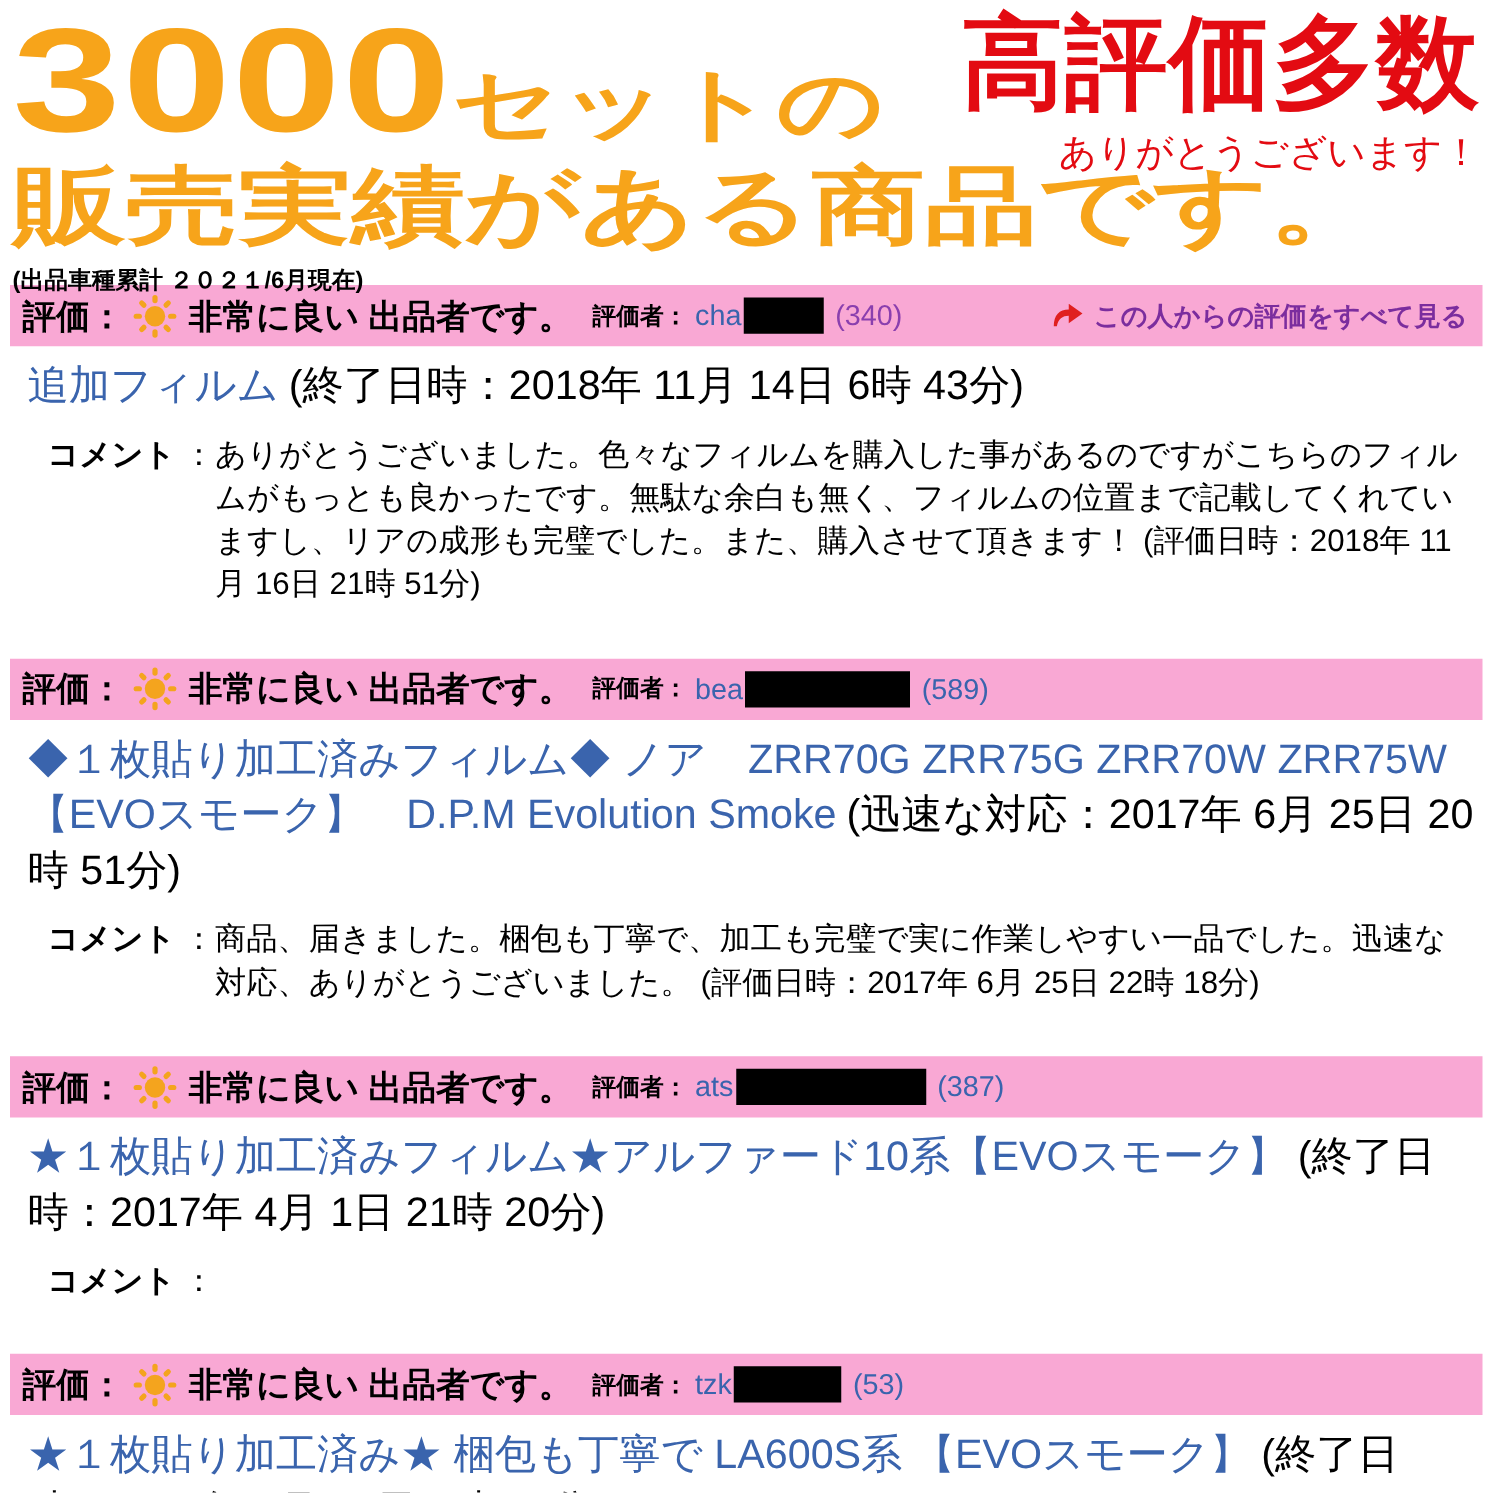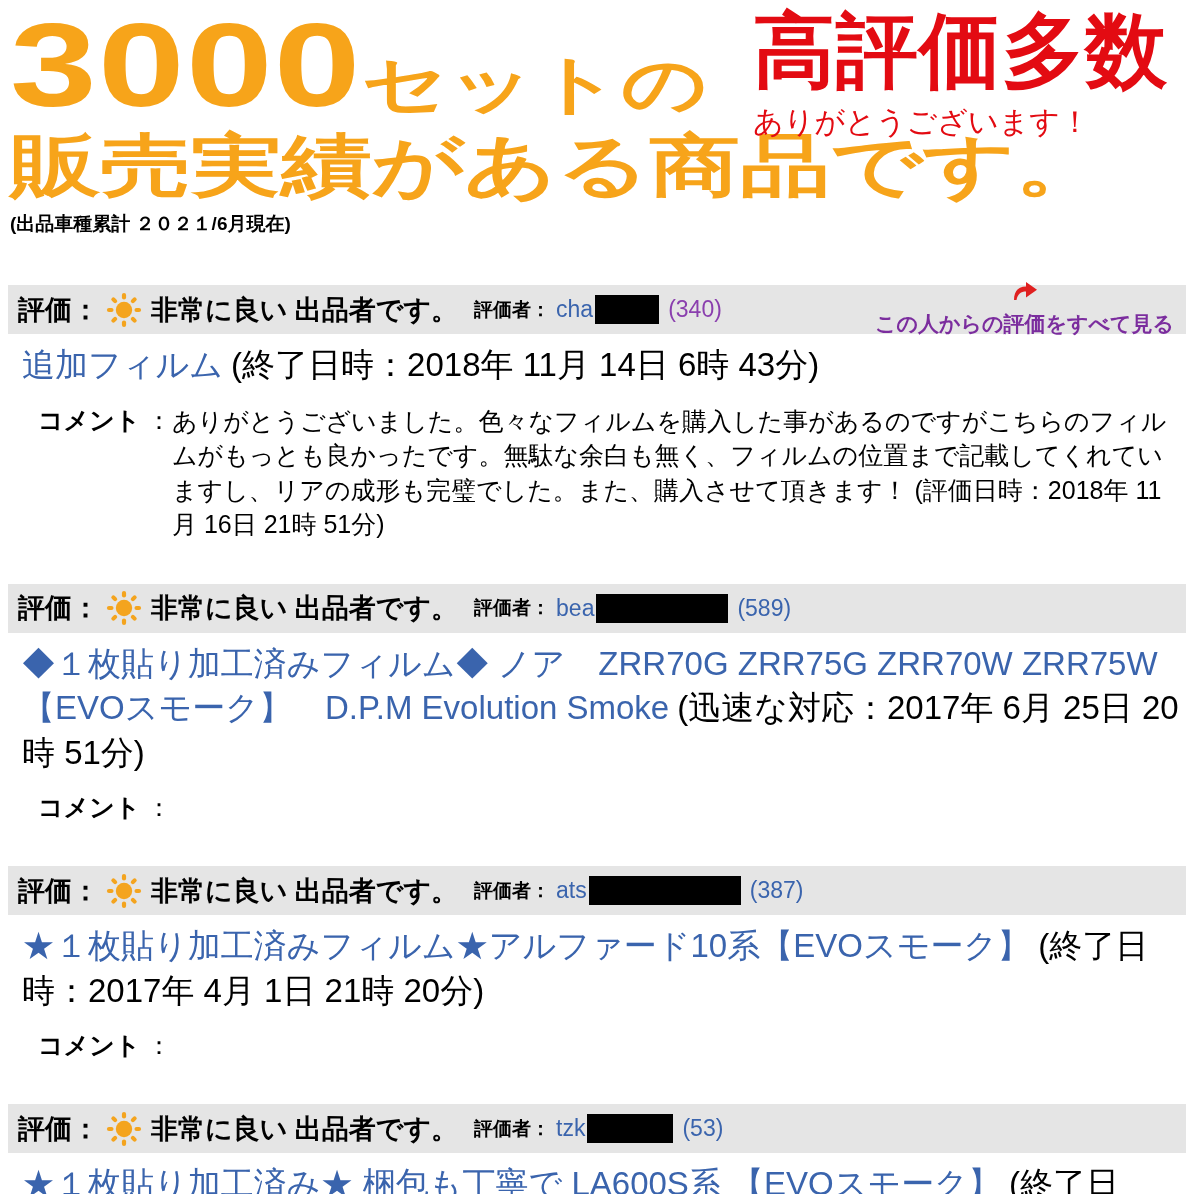--- a/index.html
+++ b/index.html
@@ -6,70 +6,70 @@
   html, body { background: #ffffff; }
   body {
     width: 1194px; height: 1194px;
     overflow: hidden;
     font-family: "Liberation Sans", sans-serif;
     color: #000;
     position: relative;
   }
 
   
-  .banner { position: relative; height: 285px; padding-top: 6px; }
+  .banner { position: relative; height: 228px; padding-top: 6px; }
   .banner-left { padding-left: 10px; }
   .title-line1 {
     display: inline-flex; align-items: baseline;
     transform: scaleX(1.32); transform-origin: left;
     color: #f7a41a; font-weight: 800; white-space: nowrap; line-height: 1;
   }
   .title-number { font-size: 118px; letter-spacing: 1px; }
   .title-unit   { font-size: 64px; }
   .title-line2 {
     margin-top: 6px;
     transform: scaleX(1.33); transform-origin: left;
     color: #f7a41a; font-weight: 800; font-size: 68px;
     white-space: nowrap; line-height: 1.05;
   }
   .title-note {
     margin-top: 10px;
     font-size: 19px; font-weight: 700; color: #000;
   }
   .banner-right {
-    position: absolute; top: 8px; right: 26px; text-align: left;
+    position: absolute; top: 8px; right: 10px; text-align: right;
   }
   .red-big {
     color: #e30b12; font-weight: 800; font-size: 82px;
     line-height: 1.05; white-space: nowrap; letter-spacing: 1px;
   }
   .red-sub {
     color: #e30b12; font-weight: 400; font-size: 30px;
     margin-top: 8px; white-space: nowrap;
   }
 
   
   .review { margin: 0 8px 42px 8px; }
   .rv-header {
-    background: #e5e5e5; height: 49px;
+    background: #f9a8d4; height: 49px;
     display: flex; align-items: center;
     padding: 0 12px 0 10px;
     white-space: nowrap;
   }
   .rv-label, .rv-good { font-size: 27px; font-weight: 700; color: #000; }
   .sun { margin: 0 8px 0 6px; flex: 0 0 auto; }
   .rv-rater-label { font-size: 19px; font-weight: 700; margin-left: 16px; }
   .rv-name { font-size: 23px; color: #3a64ad; text-decoration: none; margin-left: 6px; }
   .censor { display: inline-block; height: 29px; background: #000; vertical-align: middle; margin-left: 2px; }
   .cw1 { width: 64px; } .cw2 { width: 132px; } .cw3 { width: 152px; } .cw4 { width: 86px; }
   .rv-count { font-size: 23px; margin-left: 9px; color: #3a64ad; }
   .rv-count.visited { color: #8a3fae; }
   .rv-seeall {
     margin-left: auto; display: flex; align-items: center; gap: 8px;
-    font-size: 21px; font-weight: 700; color: #7b2d9e; text-decoration: none; flex-direction: column;
+    font-size: 21px; font-weight: 700; color: #7b2d9e; text-decoration: none;
   }
   .rv-item { margin: 9px 4px 0 14px; font-size: 33px; line-height: 1.35; }
   .rv-item a { color: #3a64ad; text-decoration: none; }
   .rv-item .item-info { color: #000; margin-left: 8px; }
   .rv-comment { display: flex; margin: 16px 4px 0 30px; font-size: 25px; }
   .c-label { font-weight: 700; flex: 0 0 108px; }
   .c-colon { flex: 0 0 26px; text-align: center; }
   .c-text { flex: 1; line-height: 1.38; color: #000; padding-right: 6px; }
 </style>
 </head>
@@ -149,20 +149,21 @@
     <a class="rv-name" href="#">bea</a>
     <span class="censor cw2"></span>
     <span class="rv-count">(589)</span>
   </div>
   <div class="rv-item">
     <a href="#">◆１枚貼り加工済みフィルム◆ ノア　ZRR70G ZRR75G ZRR70W ZRR75W　【EVOスモーク】　D.P.M Evolution Smoke</a><span class="item-info">(迅速な対応：2017年 6月 25日 20時 51分)</span>
   </div>
   <div class="rv-comment">
     <span class="c-label">コメント</span>
     <span class="c-colon">：</span>
+    <span class="c-text">商品、届きました。梱包も丁寧で、加工も完璧で実に作業しやすい一品でした。迅速な対応、ありがとうございました。 (評価日時：2017年 6月 25日 22時 18分)</span>
   </div>
 </div>
 
 <div class="review">
   <div class="rv-header">
     <span class="rv-label">評価：</span>
     <svg class="sun" width="38" height="38" viewBox="0 0 40 40">
       <g fill="#f4a41e">
         <circle cx="20" cy="20" r="8.6"></circle>
         <rect x="17.8" y="2" width="4.4" height="7" rx="2.2"></rect>

